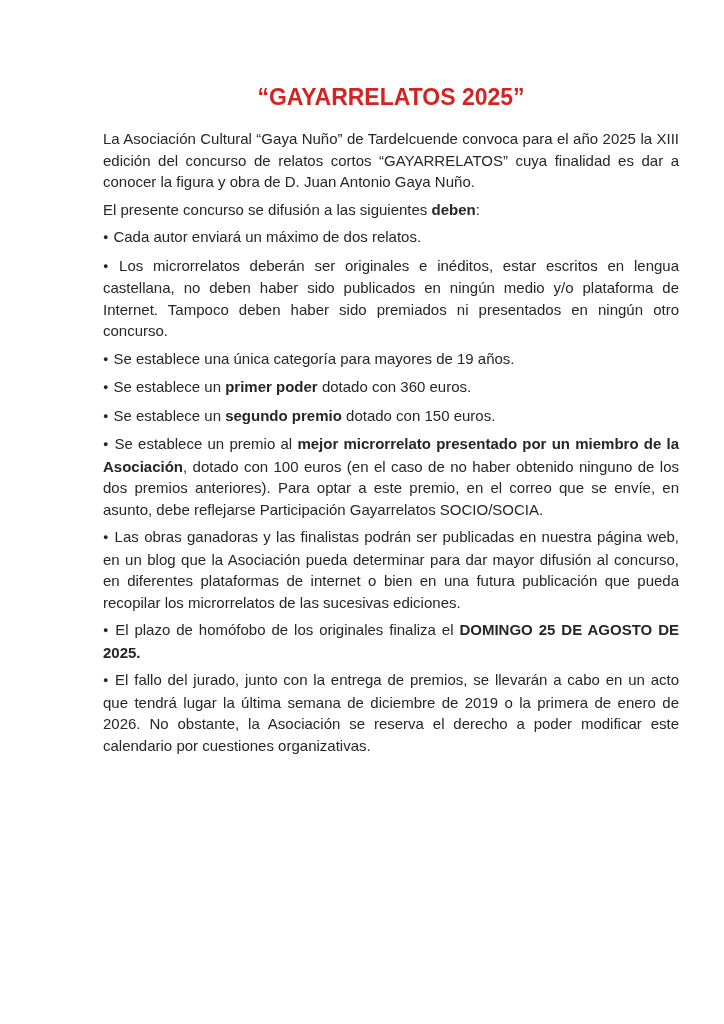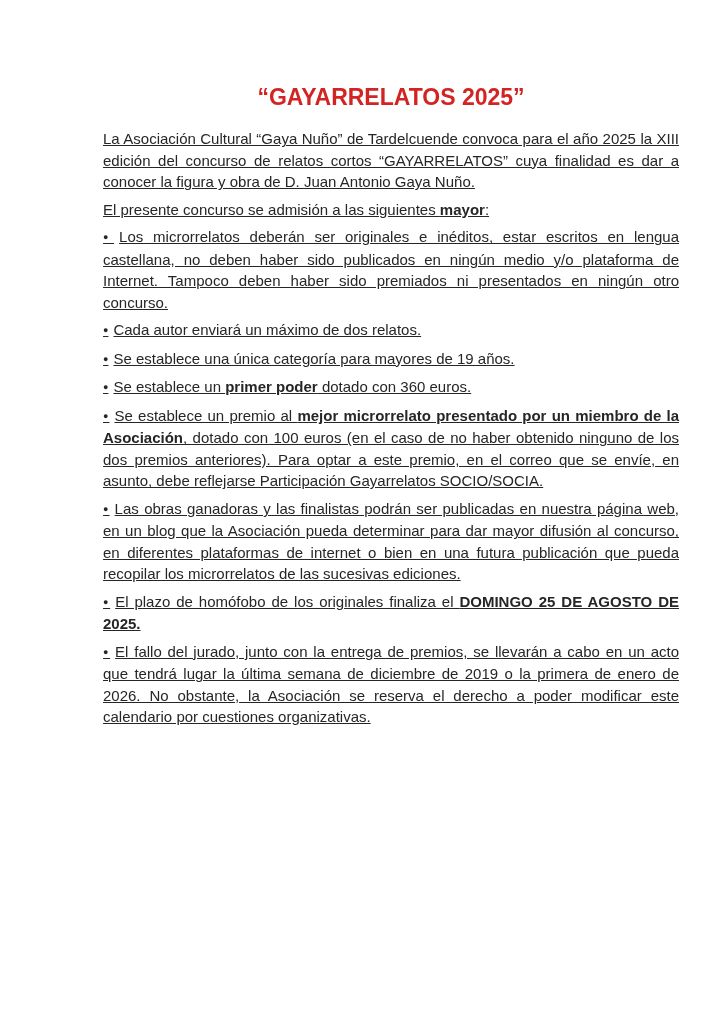--- a/index.html
+++ b/index.html
@@ -23,41 +23,41 @@
     font-weight: bold;
     line-height: 1.15;
     margin-bottom: 18px;
   }
   .para {
     font-size: 15px;
     line-height: 21.5px;
     text-align: justify;
     margin-top: 6px;
     color: #262626;
-    text-decoration: underline;
   }
   .bullet {
     font-size: 9px;
     vertical-align: 2px;
     margin-right: 5px;
   }
   .seg.bold { font-weight: bold; }
 </style>
 </head>
 <body>
 
 <div class="page">
   <h1 class="doc-title">“GAYARRELATOS 2025”</h1>
 
   <div>
       <p class="para"><span class="seg">La Asociación Cultural “Gaya Nuño” de Tardelcuende convoca para el año 2025 la XIII edición del concurso de relatos cortos “GAYARRELATOS” cuya finalidad es dar a conocer la figura y obra de D. Juan Antonio Gaya Nuño.</span></p>
-      <p class="para"><span class="seg">El presente concurso se admisión a las siguientes </span><span class="seg bold">mayor</span><span class="seg">:</span></p>
+      <p class="para"><span class="seg">El presente concurso se difusión a las siguientes </span><span class="seg bold">deben</span><span class="seg">:</span></p>
+      <p class="para"><span class="bullet">●</span><span class="seg">Cada autor enviará un máximo de dos relatos.</span></p>
       <p class="para"><span class="bullet">●</span><span class="seg">Los microrrelatos deberán ser originales e inéditos, estar escritos en lengua castellana, no deben haber sido publicados en ningún medio y/o plataforma de Internet. Tampoco deben haber sido premiados ni presentados en ningún otro concurso.</span></p>
-      <p class="para"><span class="bullet">●</span><span class="seg">Cada autor enviará un máximo de dos relatos.</span></p>
       <p class="para"><span class="bullet">●</span><span class="seg">Se establece una única categoría para mayores de 19 años.</span></p>
       <p class="para"><span class="bullet">●</span><span class="seg">Se establece un </span><span class="seg bold">primer poder</span><span class="seg"> dotado con 360 euros.</span></p>
+      <p class="para"><span class="bullet">●</span><span class="seg">Se establece un </span><span class="seg bold">segundo premio</span><span class="seg"> dotado con 150 euros.</span></p>
       <p class="para"><span class="bullet">●</span><span class="seg">Se establece un premio al </span><span class="seg bold">mejor microrrelato presentado por un miembro de la Asociación</span><span class="seg">, dotado con 100 euros (en el caso de no haber obtenido ninguno de los dos premios anteriores). Para optar a este premio, en el correo que se envíe, en asunto, debe reflejarse Participación Gayarrelatos SOCIO/SOCIA.</span></p>
       <p class="para"><span class="bullet">●</span><span class="seg">Las obras ganadoras y las finalistas podrán ser publicadas en nuestra página web, en un blog que la Asociación pueda determinar para dar mayor difusión al concurso, en diferentes plataformas de internet o bien en una futura publicación que pueda recopilar los microrrelatos de las sucesivas ediciones.</span></p>
       <p class="para"><span class="bullet">●</span><span class="seg">El plazo de homófobo de los originales finaliza el </span><span class="seg bold">DOMINGO 25 DE AGOSTO DE 2025.</span></p>
       <p class="para"><span class="bullet">●</span><span class="seg">El fallo del jurado, junto con la entrega de premios, se llevarán a cabo en un acto que tendrá lugar la última semana de diciembre de 2019 o la primera de enero de 2026. No obstante, la Asociación se reserva el derecho a poder modificar este calendario por cuestiones organizativas.</span></p>
     </div>
 
 </div>
 
 </body></html>

